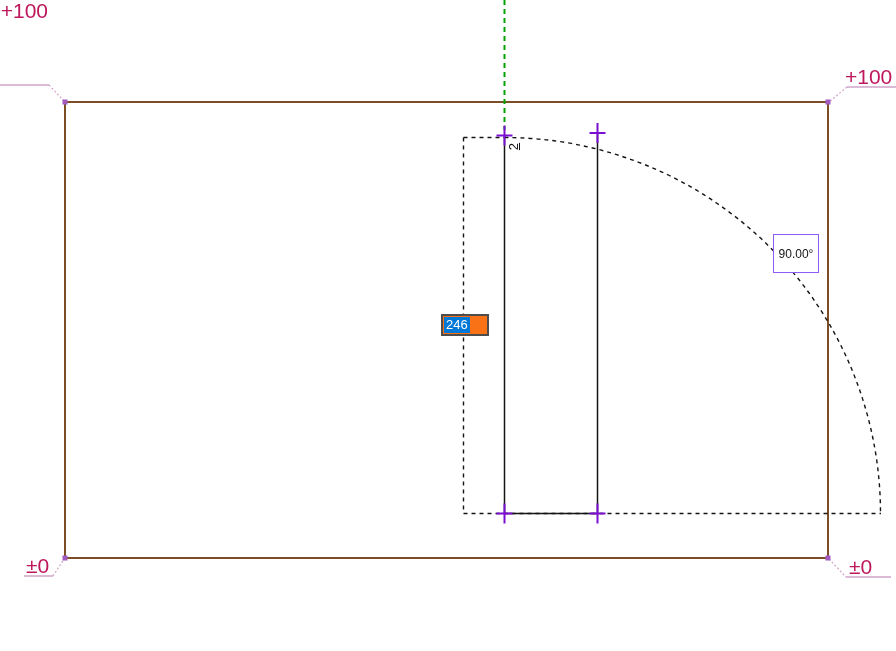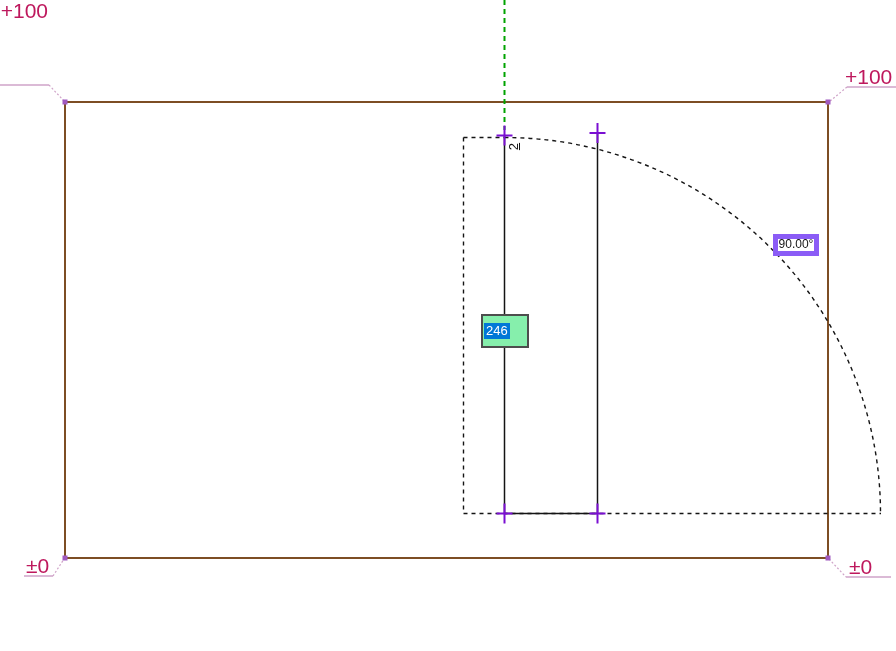--- a/index.html
+++ b/index.html
@@ -4,32 +4,32 @@
 <style>
   html,body{margin:0;padding:0;}
   body{width:896px;height:651px;background:#ffffff;font-family:"Liberation Sans",sans-serif;overflow:hidden;}
   .canvas{position:relative;width:896px;height:651px;background:#ffffff;}
   .canvas > svg{position:absolute;left:0;top:0;display:block;}
   .elev-label{
     position:absolute;font-size:21px;color:#be185d;line-height:1;white-space:nowrap;
     font-family:"Liberation Sans",sans-serif;
   }
   .dim-input{
-    position:absolute;left:441px;top:314px;width:48px;height:34px;
-    box-sizing:border-box;border:2px solid #4d4d4d;background:#86efac;
-    display:flex;align-items:center;padding-left:1px;margin-left:40px;
+    position:absolute;left:441px;top:314px;width:48px;height:22px;
+    box-sizing:border-box;border:2px solid #4d4d4d;background:#f97316;
+    display:flex;align-items:center;padding-left:1px;
   }
   .dim-input .sel{
     background:#0078d7;color:#ffffff;font-size:13px;line-height:16px;padding:0 2px;
     font-family:"Liberation Sans",sans-serif;
   }
   .angle-box{
-    position:absolute;left:773px;top:234px;width:46px;height:22px;
-    box-sizing:border-box;border:5px solid #8b5cf6;background:#ffffff;
-    display:flex;align-items:flex-end;justify-content:center;
+    position:absolute;left:773px;top:234px;width:46px;height:39px;
+    box-sizing:border-box;border:1px solid #8b5cf6;background:#ffffff;
+    display:flex;align-items:center;justify-content:center;
     font-size:12px;color:#141414;white-space:nowrap;
   }
   .cursor-badge{
     position:absolute;left:506px;top:139px;width:15px;height:15px;
     font-size:13px;color:#141414;text-align:center;line-height:15px;
     transform:rotate(-90deg);transform-origin:center;
     text-decoration:underline;
   }
 </style>
 </head>

